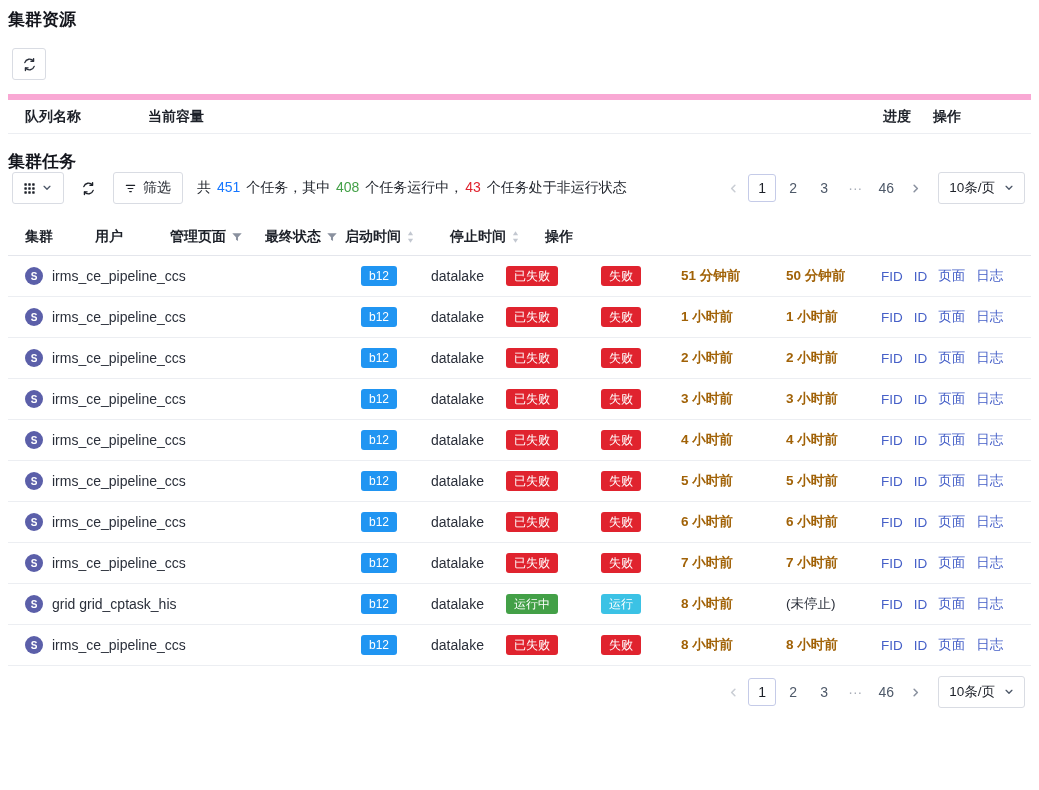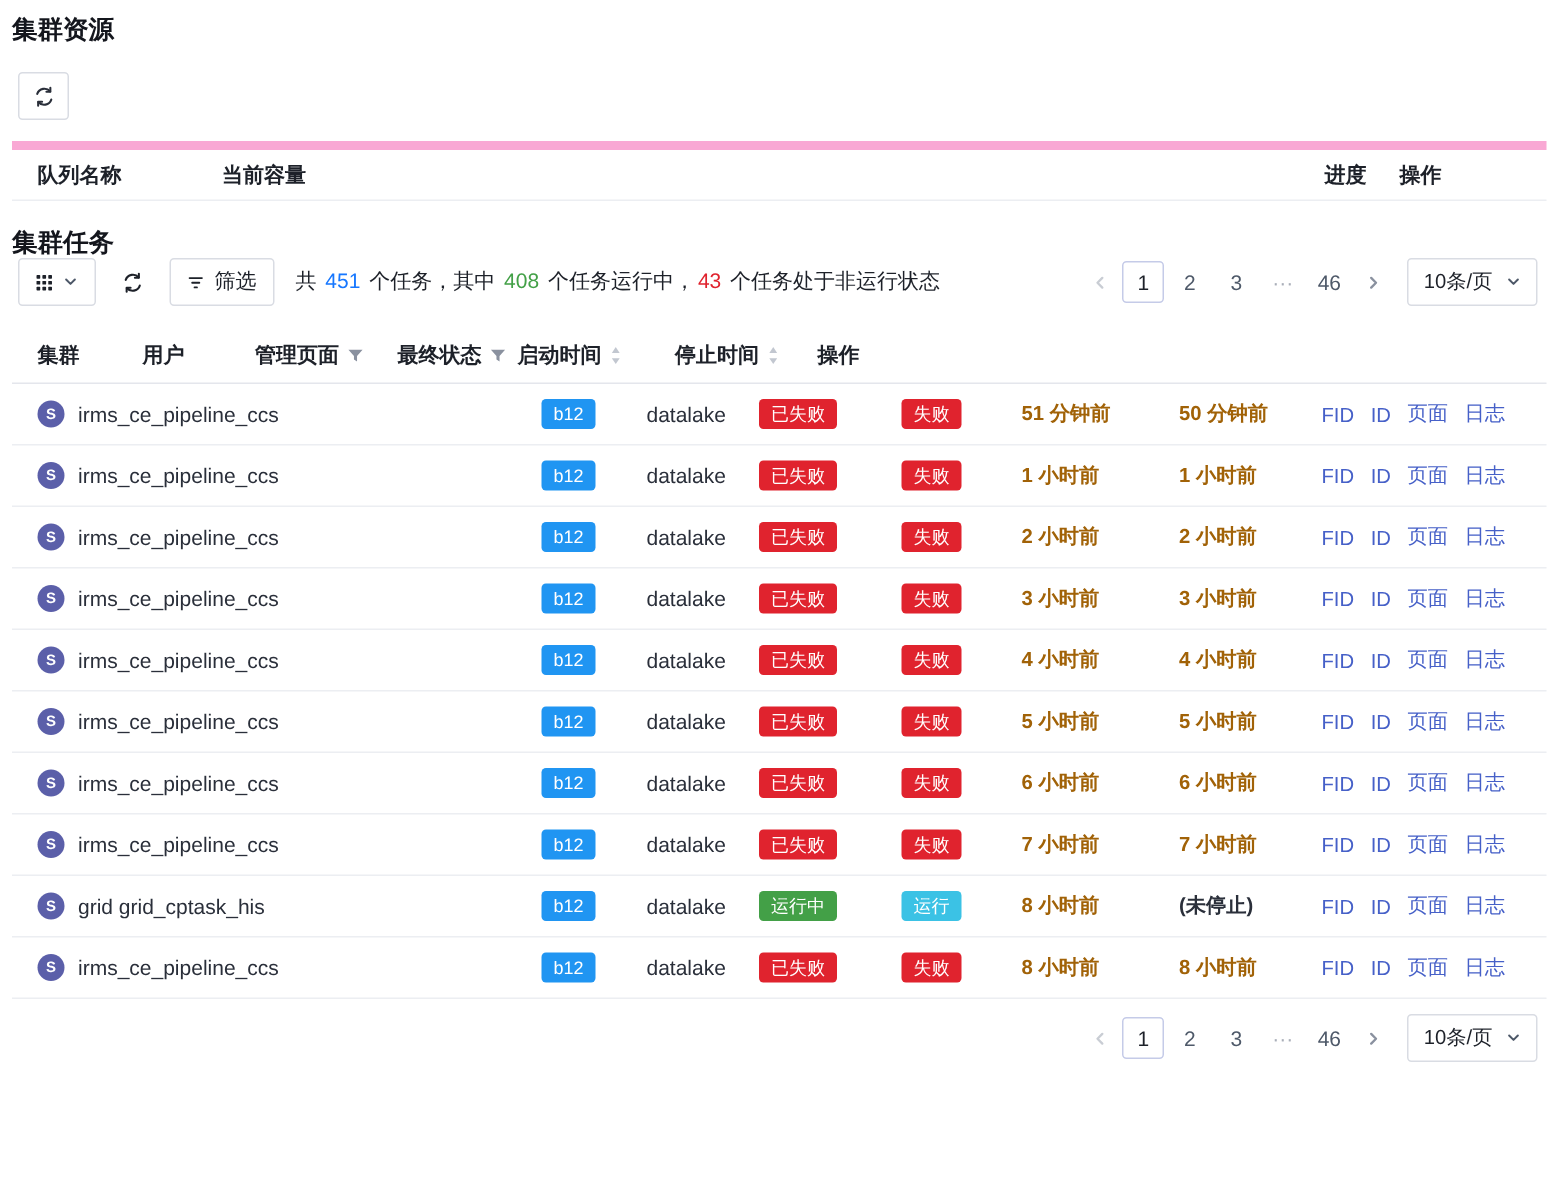--- a/index.html
+++ b/index.html
@@ -90,21 +90,21 @@
     font-size:10px;font-weight:700;display:inline-flex;align-items:center;justify-content:center;flex:0 0 18px;
   }
   .tname{font-size:14px;color:#2a2f3a}
   .user-txt{font-size:14px;color:#2a2f3a}
   .badge{display:inline-block;padding:3px 8px;border-radius:3px;color:#fff;font-size:12px;line-height:14px;white-space:nowrap}
   .badge.red{background:var(--red)}
   .badge.green{background:var(--green)}
   .badge.cyan{background:var(--cyan)}
   .badge.blue{background:var(--badge-blue)}
   .time{font-weight:700;font-size:13.5px;color:#a16207}
-  .time.plain{font-weight:700;color:#2a2f3a}
+  .time.plain{font-weight:400;color:#2a2f3a}
   .acts{display:flex;gap:11px;align-items:center}
 </style>
 </head>
 <body>
 
 <div class="container">
 
   <h2 class="sec-title">集群资源</h2>
 
   <button class="icon-btn">

